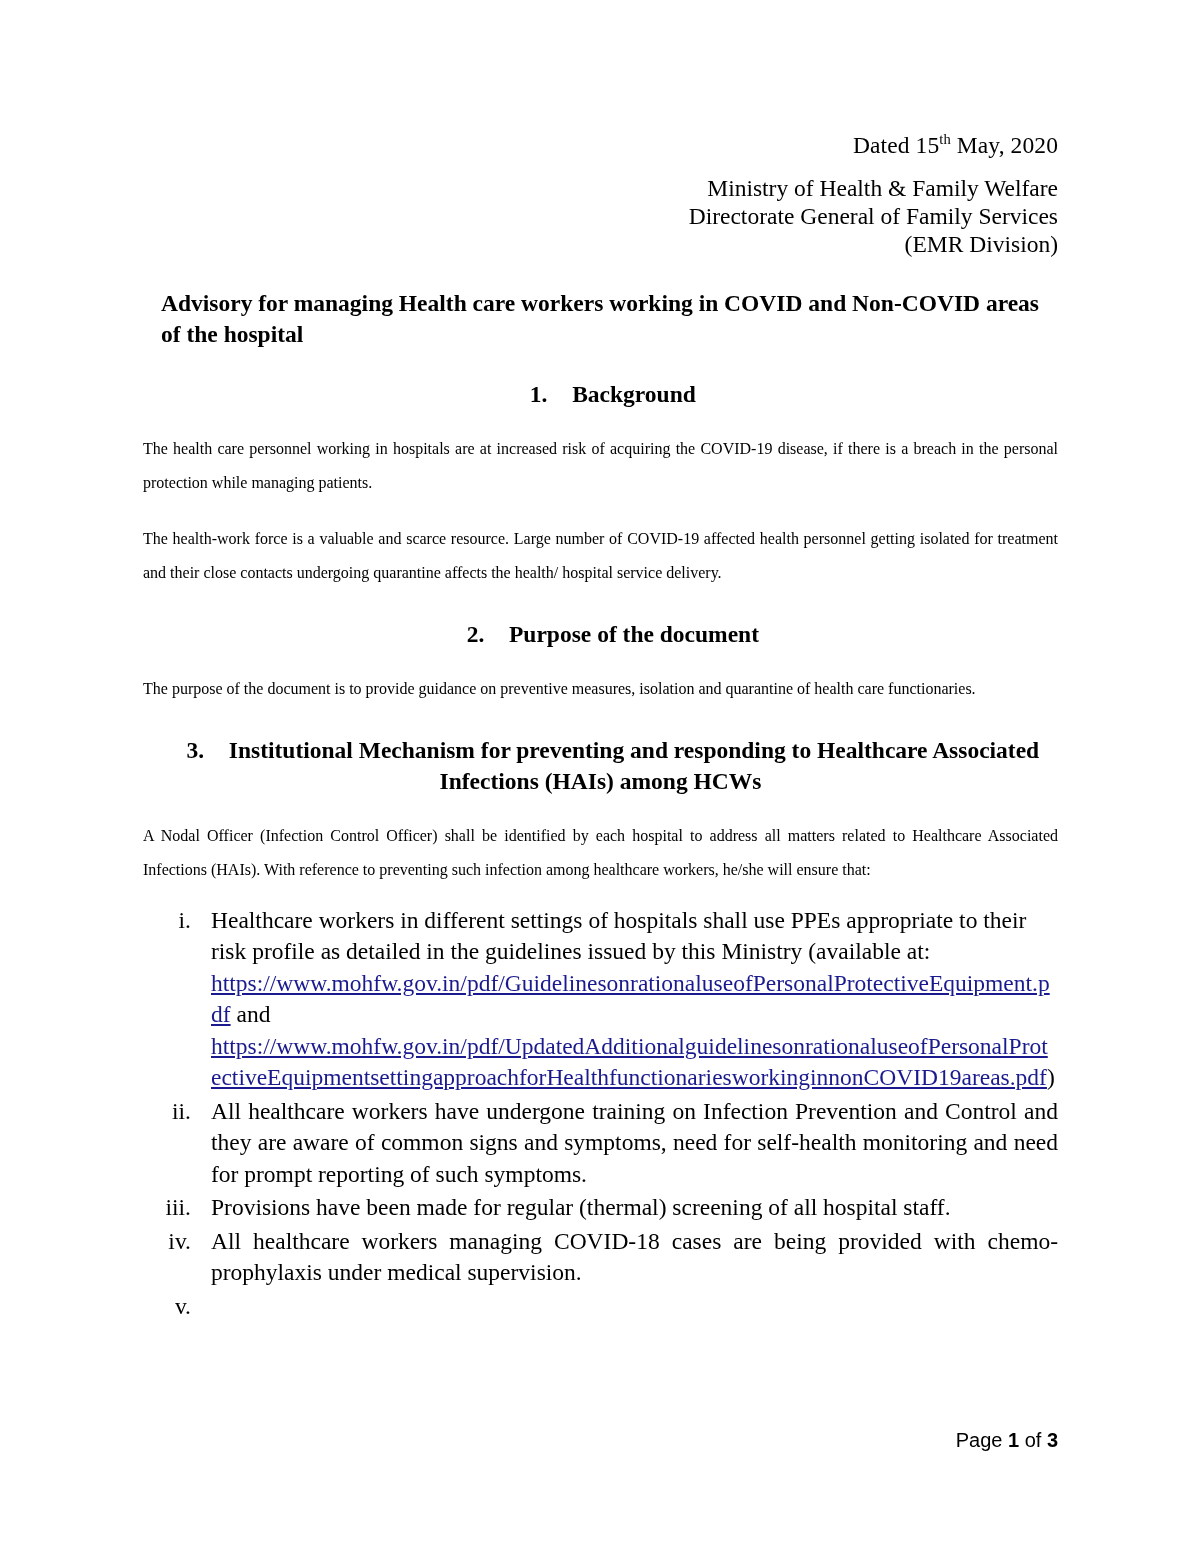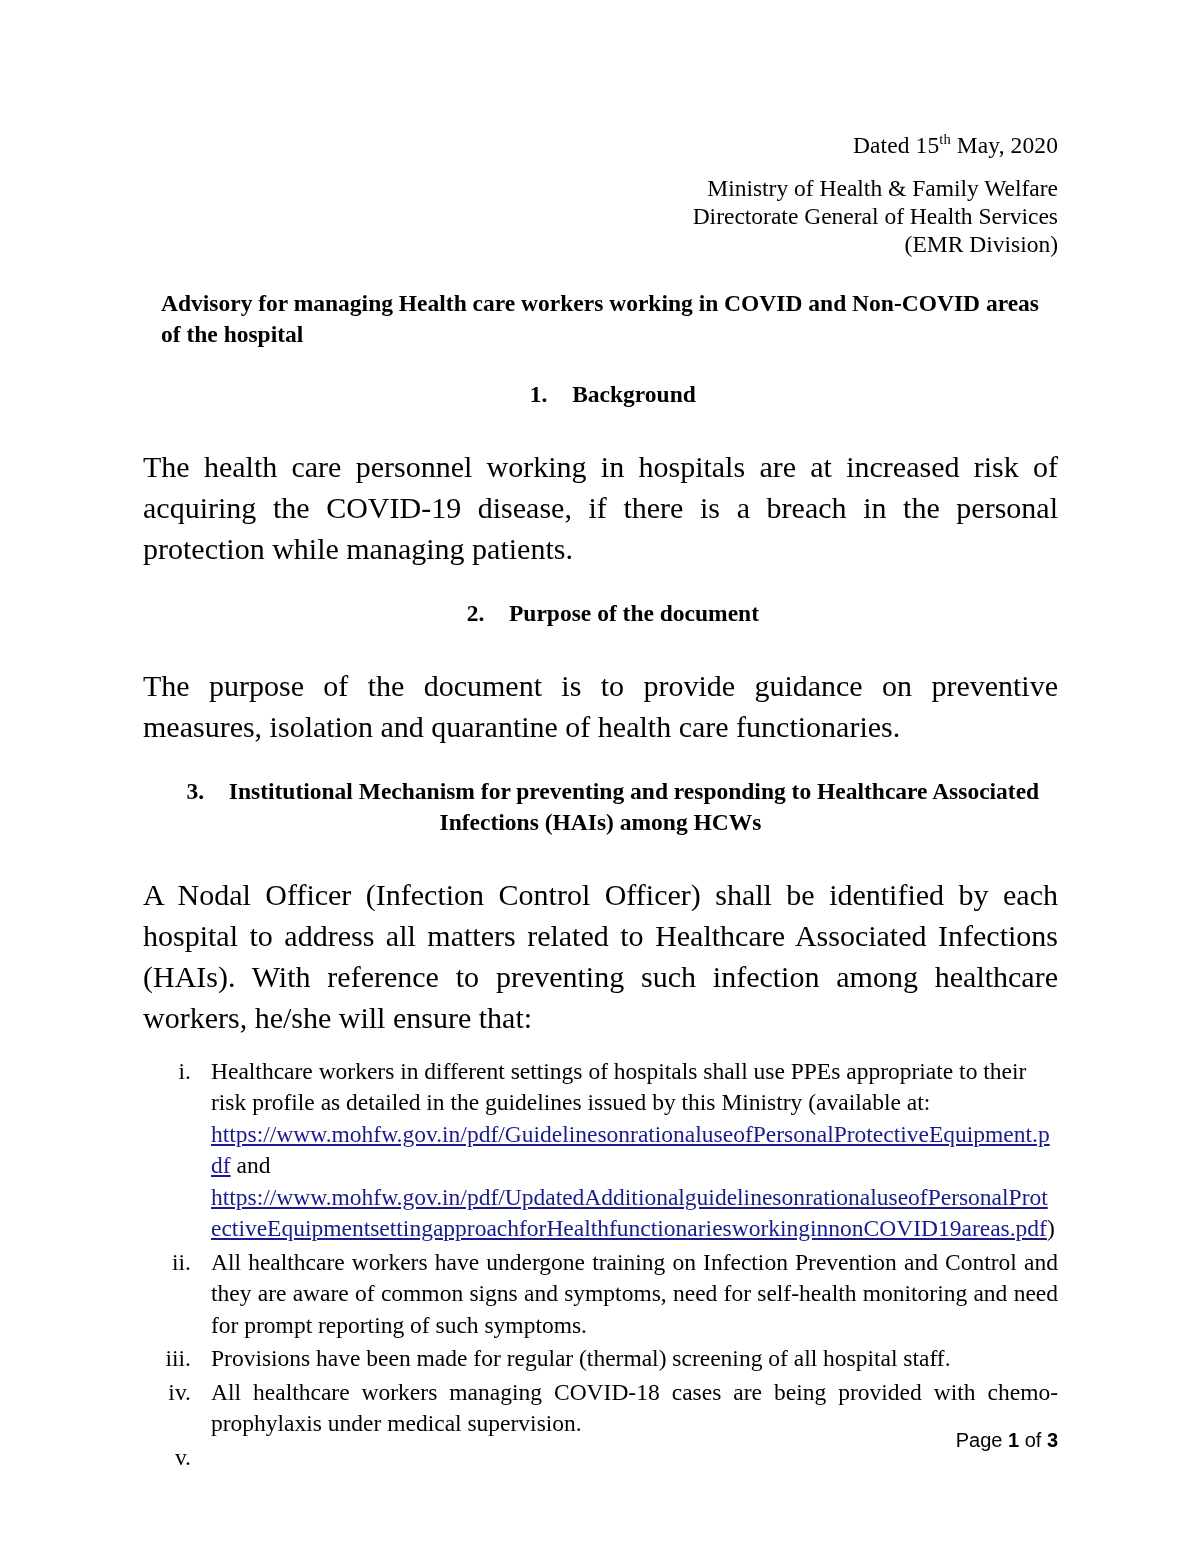--- a/index.html
+++ b/index.html
@@ -67,25 +67,25 @@
   }
   .section-heading .num {
     display: inline-block;
     width: 67px;
   }
   .section-heading.wrapping .num {
     width: 67px;
   }
 
   p.body {
-    font-size: 30px;
-    line-height: 41px;
+    font-size: 16px;
+    line-height: 34px;
     text-align: justify;
     text-justify: inter-word;
-    margin: 36px 0 0 0;
+    margin: 22px 0 0 0;
   }
 
   ol.roman {
     list-style: none;
     margin: 18px 0 0 0;
     padding: 0;
   }
   ol.roman > li {
     position: relative;
     padding-left: 68px;
@@ -127,28 +127,29 @@
 </head>
 <body>
 
 <div class="page">
   <div class="content">
 
     <div class="date-line"><span>Dated 15</span><sup>th</sup><span> May, 2020</span></div>
 
     <div class="org-block">
       <div>Ministry of Health &amp; Family Welfare</div>
-      <div>Directorate General of Health Services</div>
+      <div>Directorate General of Family Services</div>
       <div>(EMR Division)</div>
     </div>
 
     <div class="doc-title">Advisory for managing Health care workers working in COVID and Non-COVID areas of the hospital</div>
 
     <div class="section-heading"><span class="num">1.</span><span>Background</span></div>
     <p class="body">The health care personnel working in hospitals are at increased risk of acquiring the COVID-19 disease, if there is a breach in the personal protection while managing patients.</p>
+    <p class="body">The health-work force is a valuable and scarce resource. Large number of COVID-19 affected health personnel getting isolated for treatment and their close contacts undergoing quarantine affects the health/ hospital service delivery.</p>
 
     <div class="section-heading"><span class="num">2.</span><span>Purpose of the document</span></div>
     <p class="body">The purpose of the document is to provide guidance on preventive measures, isolation and quarantine of health care functionaries.</p>
 
     <div class="section-heading wrapping"><span class="num">3.</span><span>Institutional Mechanism for preventing and responding to Healthcare Associated Infections (HAIs) among HCWs</span></div>
     <p class="body">A Nodal Officer (Infection Control Officer) shall be identified by each hospital to address all matters related to Healthcare Associated Infections (HAIs). With reference to preventing such infection among healthcare workers, he/she will ensure that:</p>
 
     <ol class="roman">
       <li class="ragged">
         <span class="marker">i.</span>

